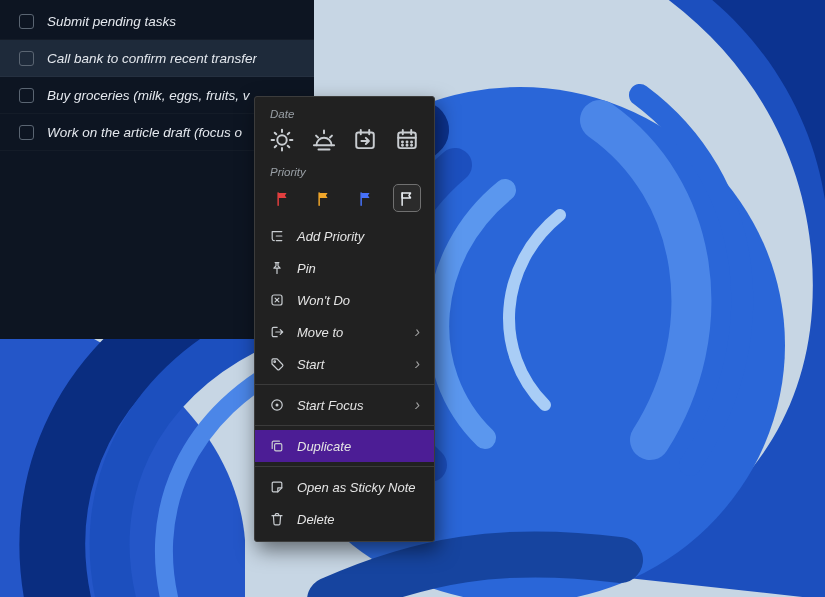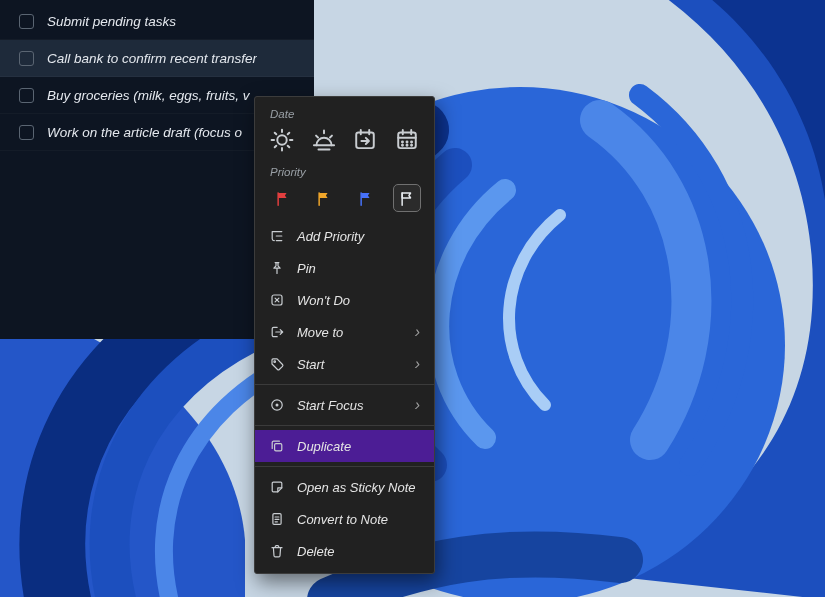--- a/index.html
+++ b/index.html
@@ -245,29 +245,20 @@
       <div class="menu-item">
         <span class="mi-icon">
           <svg class="icon" viewBox="0 0 16 16">
               <path d="M3.2 4.3a1.1 1.1 0 0 1 1.1-1.1h7.4a1.1 1.1 0 0 1 1.1 1.1v4.5l-4 4H4.3a1.1 1.1 0 0 1-1.1-1.1Z"></path>
               <path d="M12.8 8.8H8.8v4"></path>
             </svg>
         </span>
         <span class="mi-label">Open as Sticky Note</span>
       </div>
 
-      <div class="menu-item">
-        <span class="mi-icon">
-          <svg class="icon" viewBox="0 0 16 16">
-              <rect x="3.9" y="2.6" width="8.2" height="10.8" rx="1.2"></rect>
-              <path d="M6.1 6h3.8 M6.1 8.4h3.8 M6.1 10.8h2.3"></path>
-            </svg>
-        </span>
-        <span class="mi-label">Convert to Note</span>
-      </div>
 
       <div class="menu-item">
         <span class="mi-icon">
           <svg class="icon" viewBox="0 0 16 16">
               <path d="M3 4.7h10 M6.3 4.7V3.5a0.9 0.9 0 0 1 0.9-0.9h1.6a0.9 0.9 0 0 1 0.9 0.9v1.2 M4.4 4.7l0.6 8a1.2 1.2 0 0 0 1.2 1.1h3.6a1.2 1.2 0 0 0 1.2-1.1l0.6-8"></path>
             </svg>
         </span>
         <span class="mi-label">Delete</span>
       </div>
 

